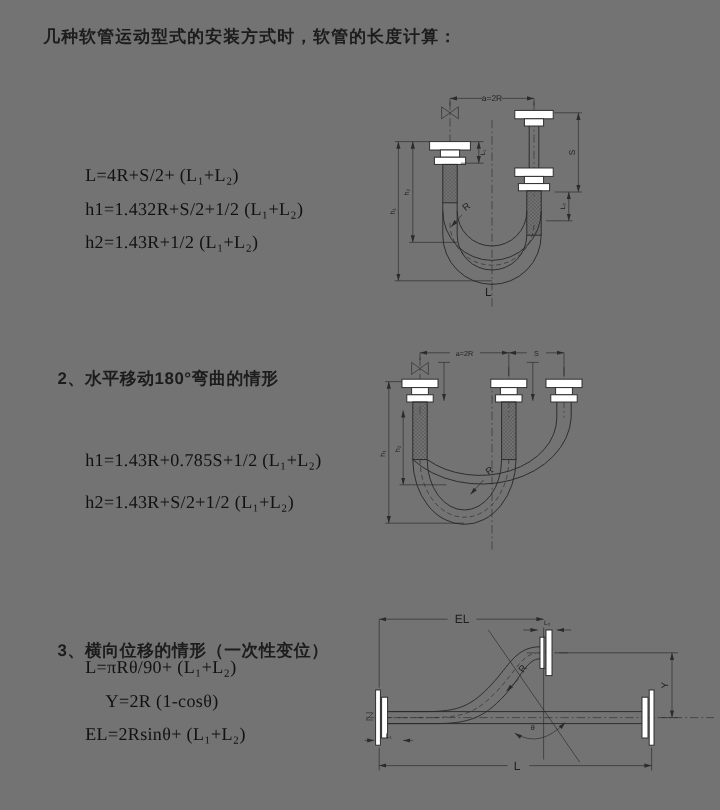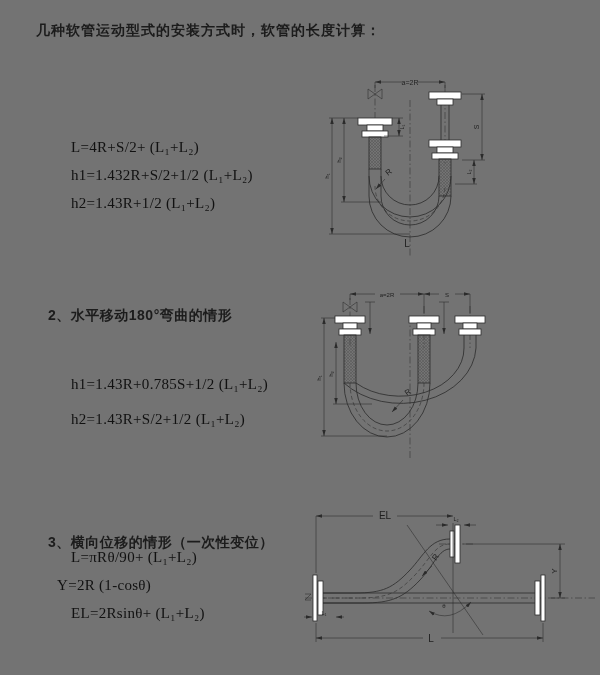--- a/index.html
+++ b/index.html
@@ -30,21 +30,21 @@
   <div class="abs formula" style="left:71px;top:139px;">L=4R+S/2+ (L₁+L₂)</div>
   <div class="abs formula" style="left:71px;top:167px;">h1=1.432R+S/2+1/2 (L₁+L₂)</div>
   <div class="abs formula" style="left:71px;top:195px;">h2=1.43R+1/2 (L₁+L₂)</div>
 
   <div class="abs sec-heading" style="left:48px;top:307px;">2、水平移动180°弯曲的情形</div>
   <div class="abs formula" style="left:71px;top:364px;margin-top:12px;">h1=1.43R+0.785S+1/2 (L₁+L₂)</div>
   <div class="abs formula" style="left:71px;top:411px;">h2=1.43R+S/2+1/2 (L₁+L₂)</div>
 
   <div class="abs sec-heading" style="left:48px;top:510px;margin-top:24px;">3、横向位移的情形（一次性变位）</div>
   <div class="abs formula" style="left:71px;top:549px;">L=πRθ/90+ (L₁+L₂)</div>
-  <div class="abs formula" style="left:57px;top:577px;">Y=2R (1-cosθ)</div>
+  <div class="abs formula" style="left:88px;top:577px;">Y=2R (1-cosθ)</div>
   <div class="abs formula" style="left:71px;top:605px;">EL=2Rsinθ+ (L₁+L₂)</div>
 
   <svg style="left:318px;top:72px;" width="178" height="188" viewBox="0 0 178 188">
     <defs>
       <marker id="ar1" markerUnits="userSpaceOnUse" markerWidth="6" markerHeight="4" viewBox="0 0 6 3.5" refX="6" refY="1.75" orient="auto-start-reverse">
         <path d="M0,0 L6,1.75 L0,3.5 Z" fill="#2b2b2b"></path>
       </marker>
       <pattern id="hxp" width="3" height="3" patternUnits="userSpaceOnUse">
         <line x1="0" y1="0" x2="3" y2="3" stroke="#555" stroke-width="0.5"></line>
         <line x1="3" y1="0" x2="0" y2="3" stroke="#555" stroke-width="0.5"></line>

